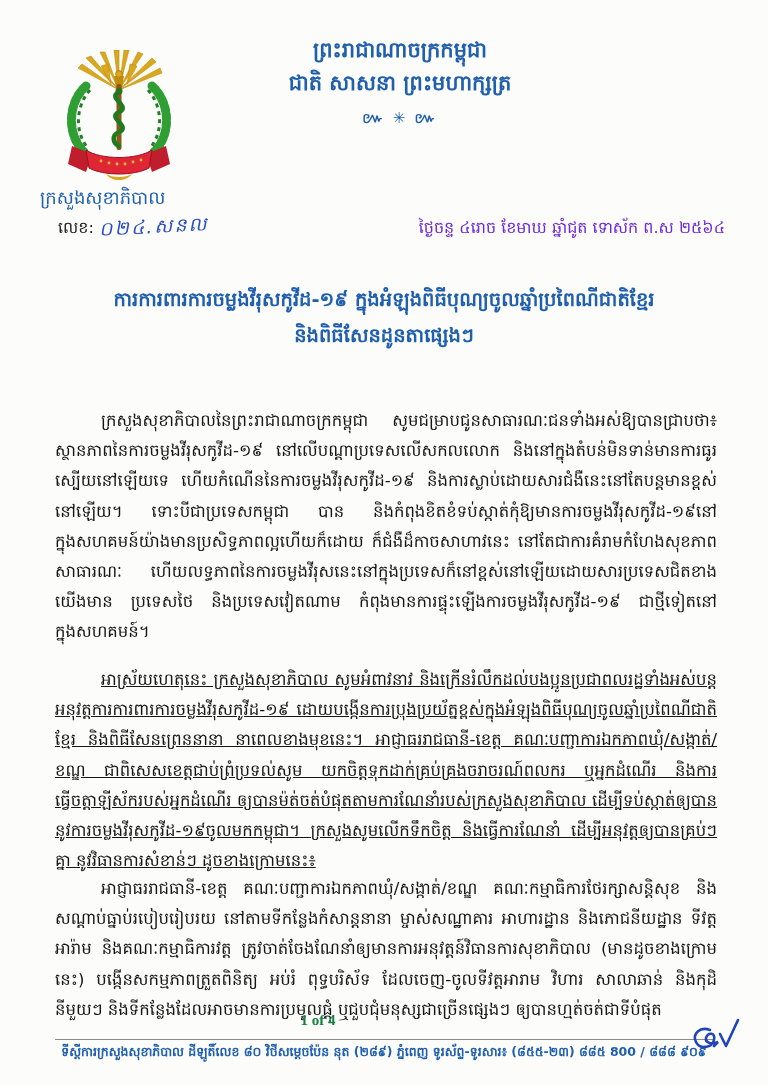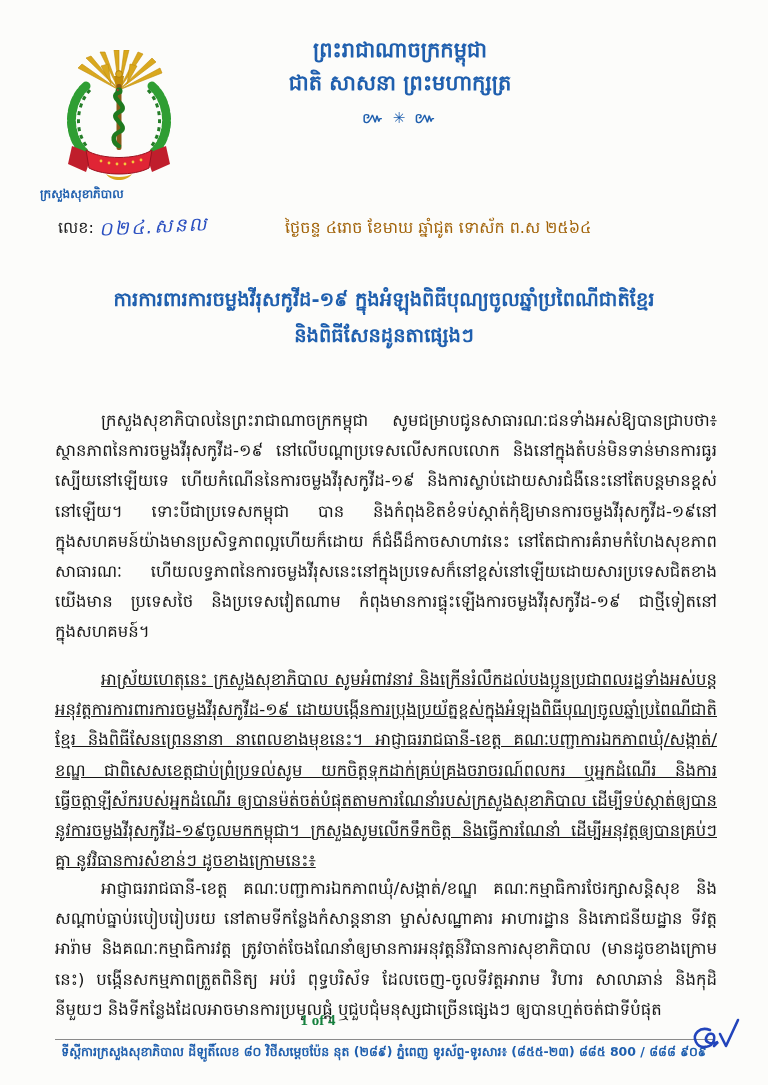--- a/index.html
+++ b/index.html
@@ -14,33 +14,33 @@
   }
   .motto{
     position:absolute;top:34px;left:30px;width:740px;
     text-align:center;font-weight:bold;font-size:21px;line-height:33px;
     color:#1f5fae;
   }
   .ornament{font-size:15px;font-weight:bold;letter-spacing:2px;margin-top:2px;color:#1f5fae;}
   .logo-wrap{position:absolute;top:50px;left:56px;width:126px;height:138px;}
   .ministry-name{
     position:absolute;top:186px;left:40px;width:180px;
-    font-size:12px;font-weight:bold;color:#1f5fae;text-align:left;
+    font-size:18px;font-weight:normal;color:#1f5fae;text-align:left;
   }
   .ref-line{
     position:absolute;top:214px;left:58px;width:220px;
     font-size:16px;color:#222;
   }
   .ref-number{
     color:#2a4fc0;font-style:italic;font-size:19px;
     display:inline-block;transform:rotate(-3deg);letter-spacing:2px;
   }
   .date-block{
     position:absolute;top:210px;left:285px;width:440px;
-    text-align:left;font-size:16px;line-height:35px;color:#a16207;
+    text-align:right;font-size:16px;line-height:35px;color:#6d28d9;
   }
   .doc-title{
     position:absolute;top:282px;left:24px;width:720px;
     text-align:center;font-weight:bold;color:#1f5fae;
     font-size:19.5px;line-height:36px;
   }
   .body-text{
     position:absolute;left:55px;width:662px;
     font-size:16.5px;line-height:30.2px;text-align:justify;
     color:#151515;

